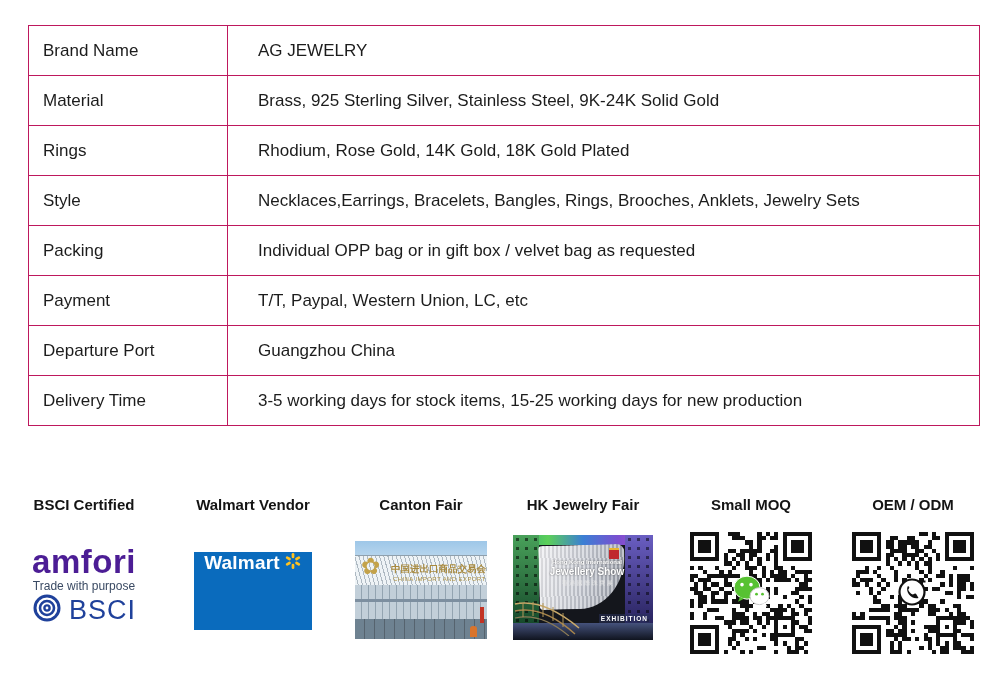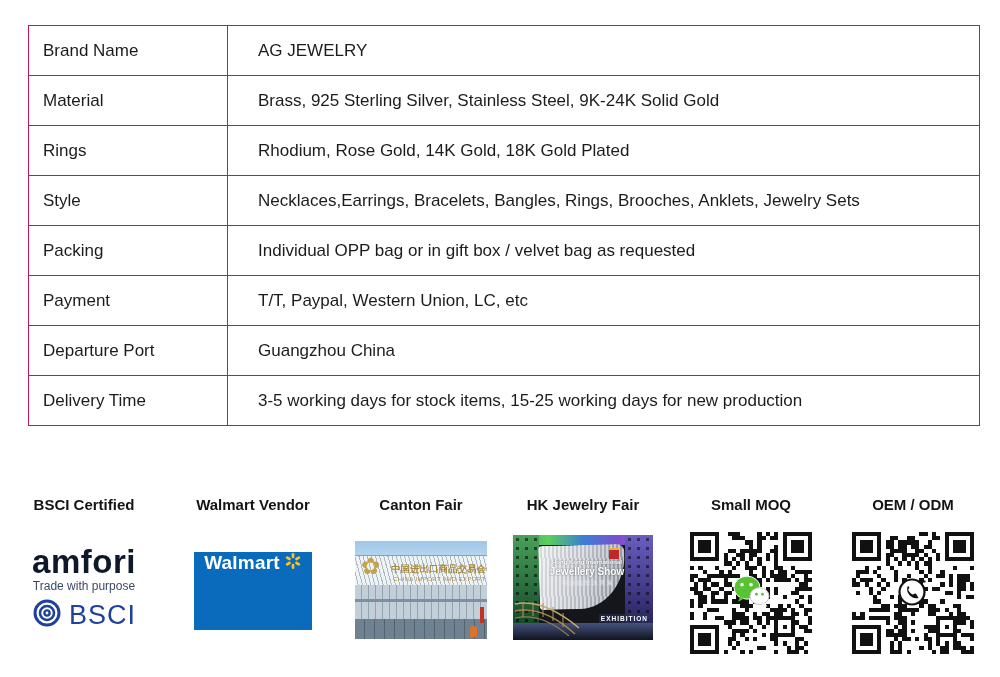--- a/index.html
+++ b/index.html
@@ -16,23 +16,23 @@
     border:1px solid #be185d;height:47px;font-size:17px;color:#1c1c1c;
     vertical-align:middle;white-space:nowrap;overflow:hidden;
   }
   td.spec-label{width:183px;padding-left:14px;}
   td.spec-value{padding-left:30px;}
   
   .badge-col{position:absolute;top:496px;height:185px;text-align:center;}
   .badge-label{font-size:15px;font-weight:bold;color:#141414;white-space:nowrap;}
   .logo-wrap{position:absolute;left:0;right:0;}
   
-  .amfori-word{font-size:33px;font-weight:bold;color:#0f172a;line-height:.95;letter-spacing:.5px;}
+  .amfori-word{font-size:33px;font-weight:bold;color:#4c1d95;line-height:.95;letter-spacing:.5px;}
   .amfori-tag{font-size:12px;color:#3a4a63;margin-top:2px;font-weight:500;}
-  .bsci-row{margin-top:5px;display:flex;align-items:center;justify-content:center;gap:7px;}
+  .bsci-row{display:flex;align-items:center;justify-content:center;gap:7px;}
   .bsci-word{font-size:27px;color:#1f419b;font-weight:500;letter-spacing:1px;}
   
   .walmart-box{width:118px;height:78px;background:#0a6bbd;margin:0 auto;display:flex;align-items:flex-start;justify-content:center;gap:4px;}
   .walmart-word{font-size:19px;font-weight:bold;color:#fff;letter-spacing:.2px;}
   
   .photo{position:relative;overflow:hidden;margin:0 auto;background:#cfdbe6;}
   .photo-canton{width:132px;height:98px;}
   .canton-sky{position:absolute;left:0;top:0;right:0;height:30px;background:linear-gradient(#9ec7e8,#cfe3f2);}
   .canton-roof{position:absolute;left:0;top:14px;right:0;height:30px;
     background:repeating-linear-gradient(75deg,#eef3f6 0 3px,#aeb9c2 3px 4px);

